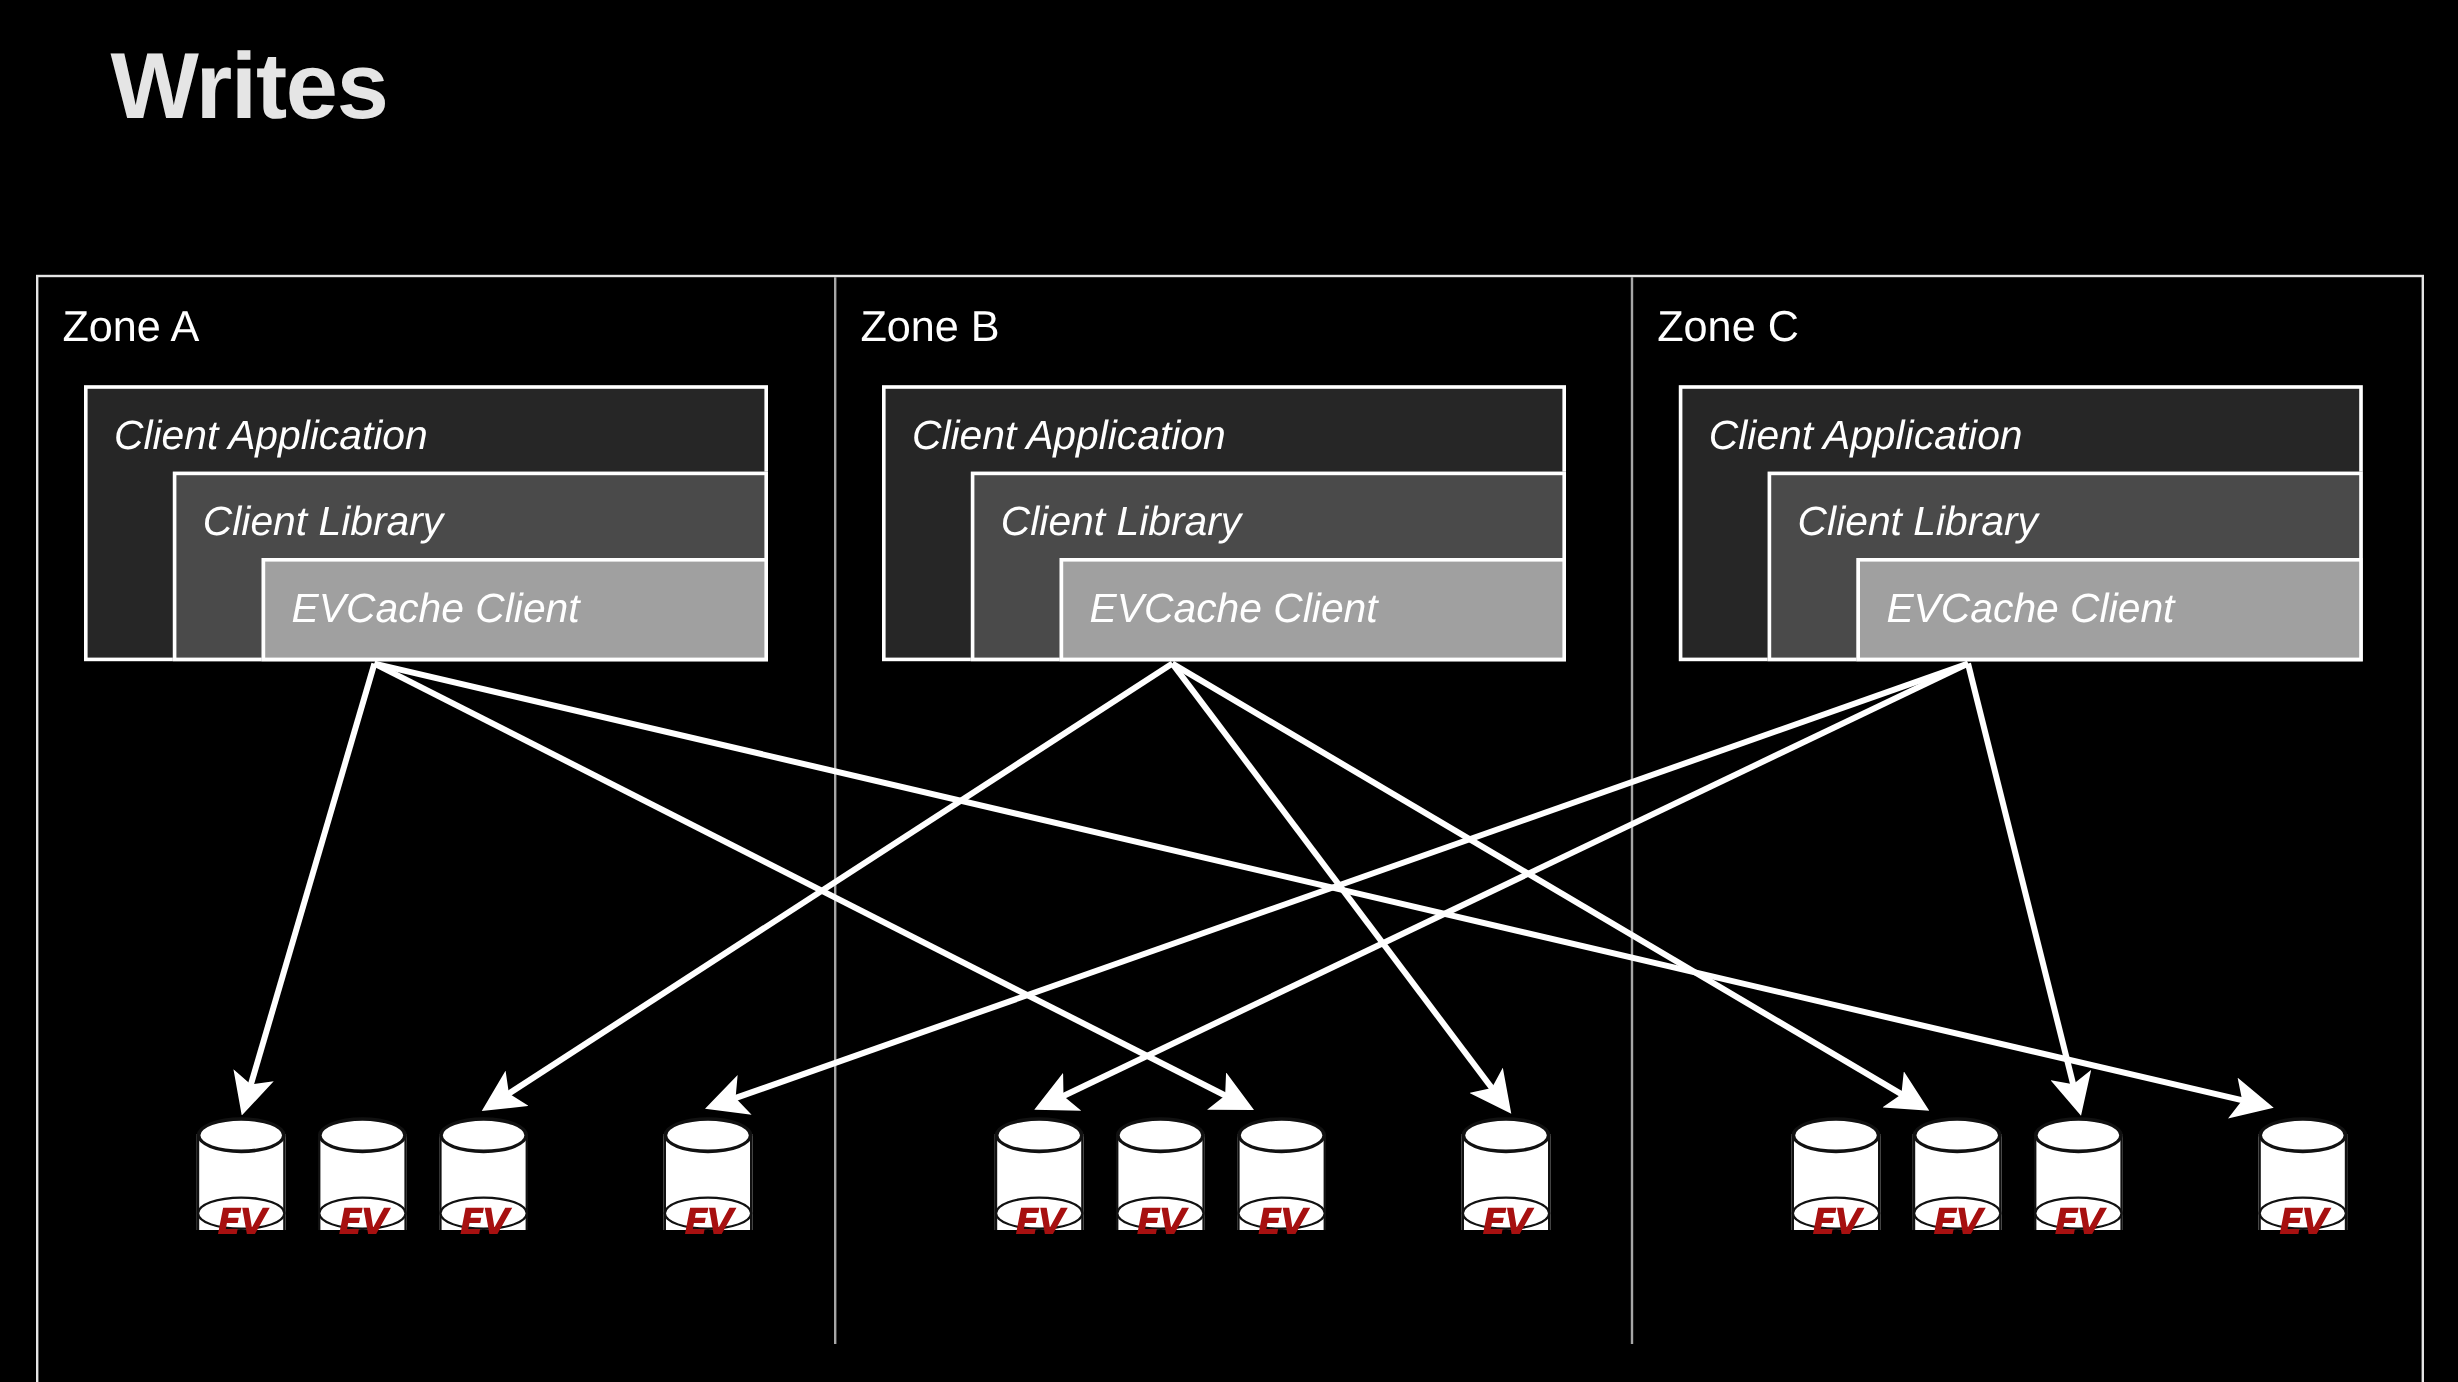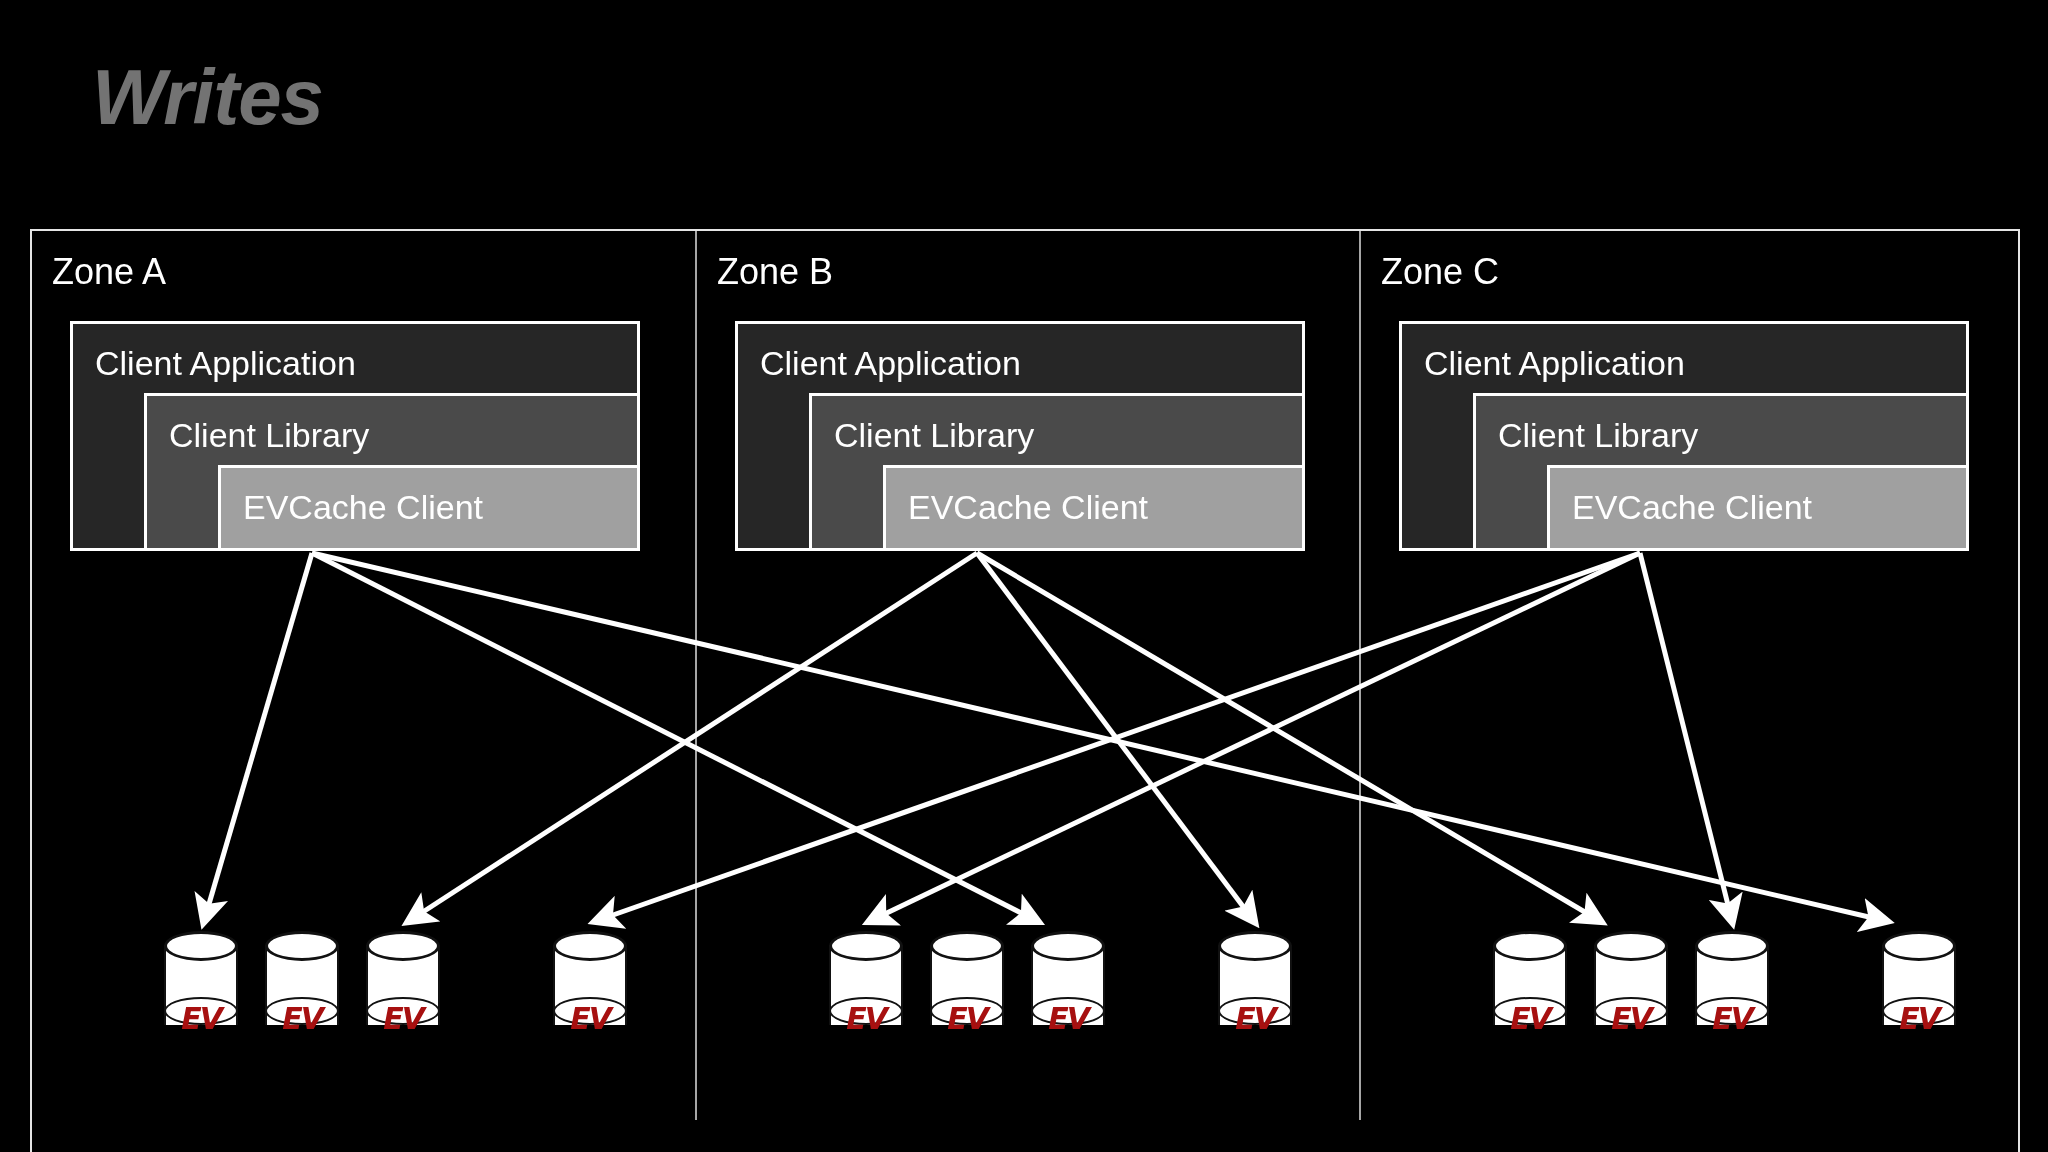--- a/index.html
+++ b/index.html
@@ -1,22 +1,22 @@
 <!DOCTYPE html>
 <html><head>
 <meta charset="utf-8">
 <style>
   html,body{margin:0;padding:0;background:#000;}
   body{width:2048px;height:1152px;overflow:hidden;font-family:"Liberation Sans",sans-serif;}
   #stage{position:relative;width:2048px;height:1152px;background:#000;}
 
   #title{
-    position:absolute;left:92px;top:58px;
-    font-size:78px;font-weight:bold;color:#737373;letter-spacing:-1px;
-    line-height:1;white-space:nowrap;font-style:italic;
+    position:absolute;left:92px;top:32px;
+    font-size:78px;font-weight:bold;color:#e5e5e5;letter-spacing:-1px;
+    line-height:1;white-space:nowrap;
   }
 
   #outer{
     position:absolute;left:30px;top:229px;width:1990px;height:1107px;
     border:2px solid #e5e5e5;box-sizing:border-box;
   }
   .divider{position:absolute;top:0;width:2px;height:889px;background:#a6a6a6;}
   #div1{left:663px;}
   #div2{left:1327px;}
 
@@ -24,21 +24,21 @@
   #zoneA{left:0px;width:663px;}
   #zoneB{left:665px;width:662px;}
   #zoneC{left:1329px;width:661px;}
 
   .zone-label{
     position:absolute;left:20px;top:20px;
     font-size:36px;color:#ffffff;white-space:nowrap;
   }
 
   
-  .stack{position:absolute;left:38px;top:90px;width:570px;height:230px;}
+  .stack{position:absolute;left:38px;top:90px;width:570px;height:230px;font-style:italic;}
   .box{position:absolute;box-sizing:border-box;border:3px solid #ffffff;}
   .box-label{
     position:absolute;left:22px;top:20px;
     font-size:34px;color:#ffffff;white-space:nowrap;
   }
   .b-app{left:0px;top:0px;width:570px;height:230px;background:#262626;}
   .b-lib{left:74px;top:72px;width:496px;height:158px;background:#4a4a4a;}
   .b-evc{left:148px;top:144px;width:422px;height:86px;background:#a0a0a0;text-align:right;}
   .b-evc .box-label{color:#ffffff;}
 

